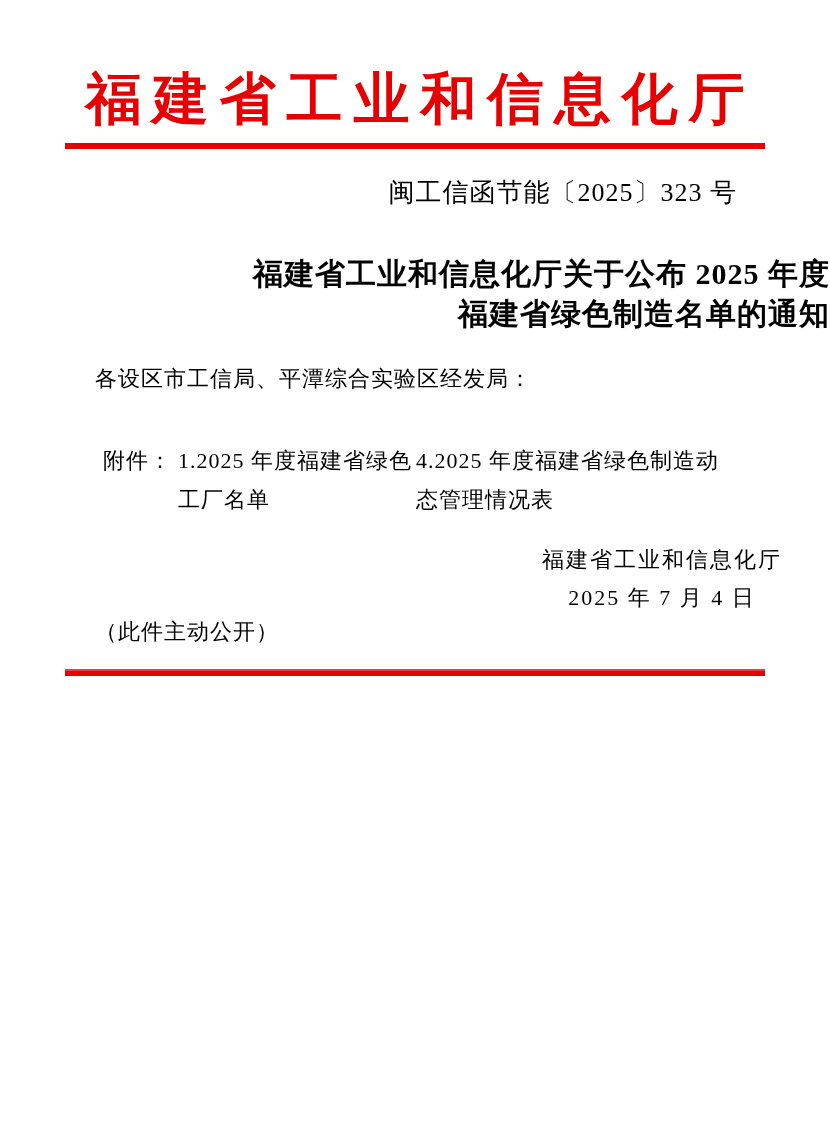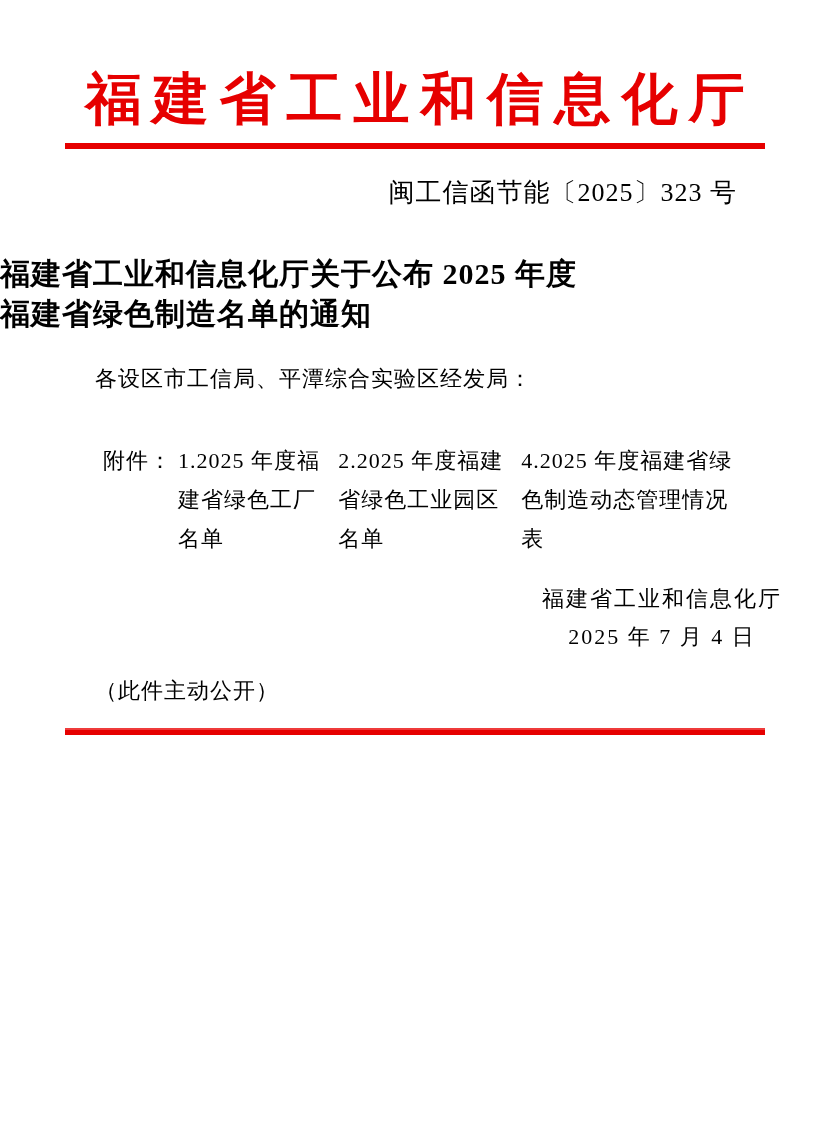--- a/index.html
+++ b/index.html
@@ -38,21 +38,21 @@
     margin: 30px 93px 0 0;
     text-align: right;
     font-size: 26px;
     letter-spacing: 1px;
     line-height: 28px;
   }
 
   
   .doc-title {
     margin-top: 47px;
-    text-align: left;
+    text-align: right;
     font-size: 30px;
     font-weight: bold;
     line-height: 40px;
     letter-spacing: 1px;
   }
 
   
   .body-block {
     margin: 26px 43px 0 95px;  
     font-size: 22px;
@@ -82,21 +82,21 @@
   }
   .signature .sig-inner {
     text-align: center;
     font-size: 22px;
     letter-spacing: 2px;
     line-height: 38px;
   }
 
   
   .footer-note {
-    margin: 20px 0 0 95px;
+    margin: 0 0 0 95px;
     font-size: 22px;
     letter-spacing: 1px;
     line-height: 30px;
   }
 
   
   .bottom-rule {
     margin: 22px 65px 0 65px;
     height: 2px;
     border-top: 2px solid #ef3b3b;
@@ -120,21 +120,20 @@
   </div>
 
   <div class="body-block">
     <p>各设区市工信局、平潭综合实验区经发局：</p>
   </div>
 
   <div class="attachments">
     <span class="label">附件：</span>
     <div class="items">
       <div>1.2025 年度福建省绿色工厂名单</div>
-      <div>2.2025 年度福建省绿色工业园区名单</div>
       <div>4.2025 年度福建省绿色制造动态管理情况表</div>
     </div>
   </div>
 
   <div class="signature">
     <div class="sig-inner">
       <div>福建省工业和信息化厅</div>
       <div>2025 年 7 月 4 日</div>
     </div>
   </div>

